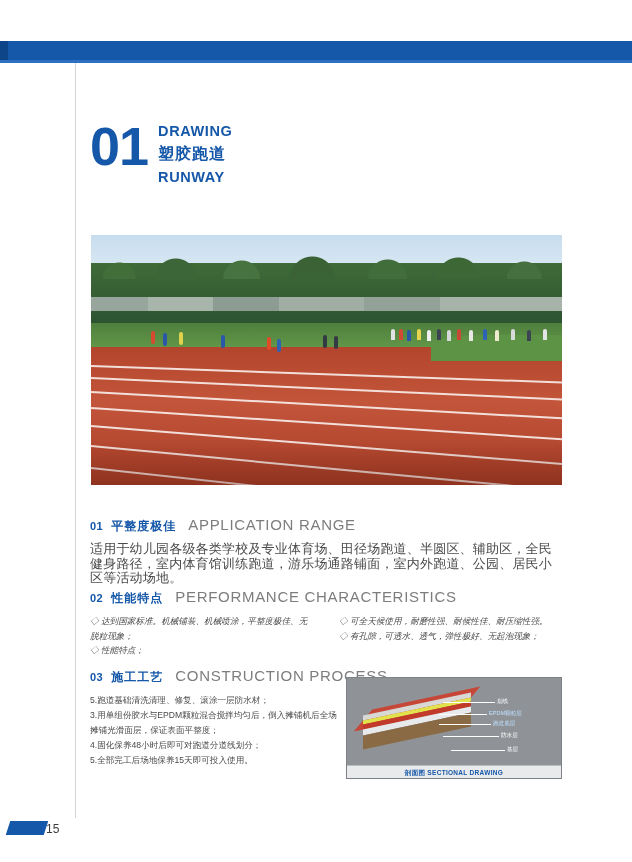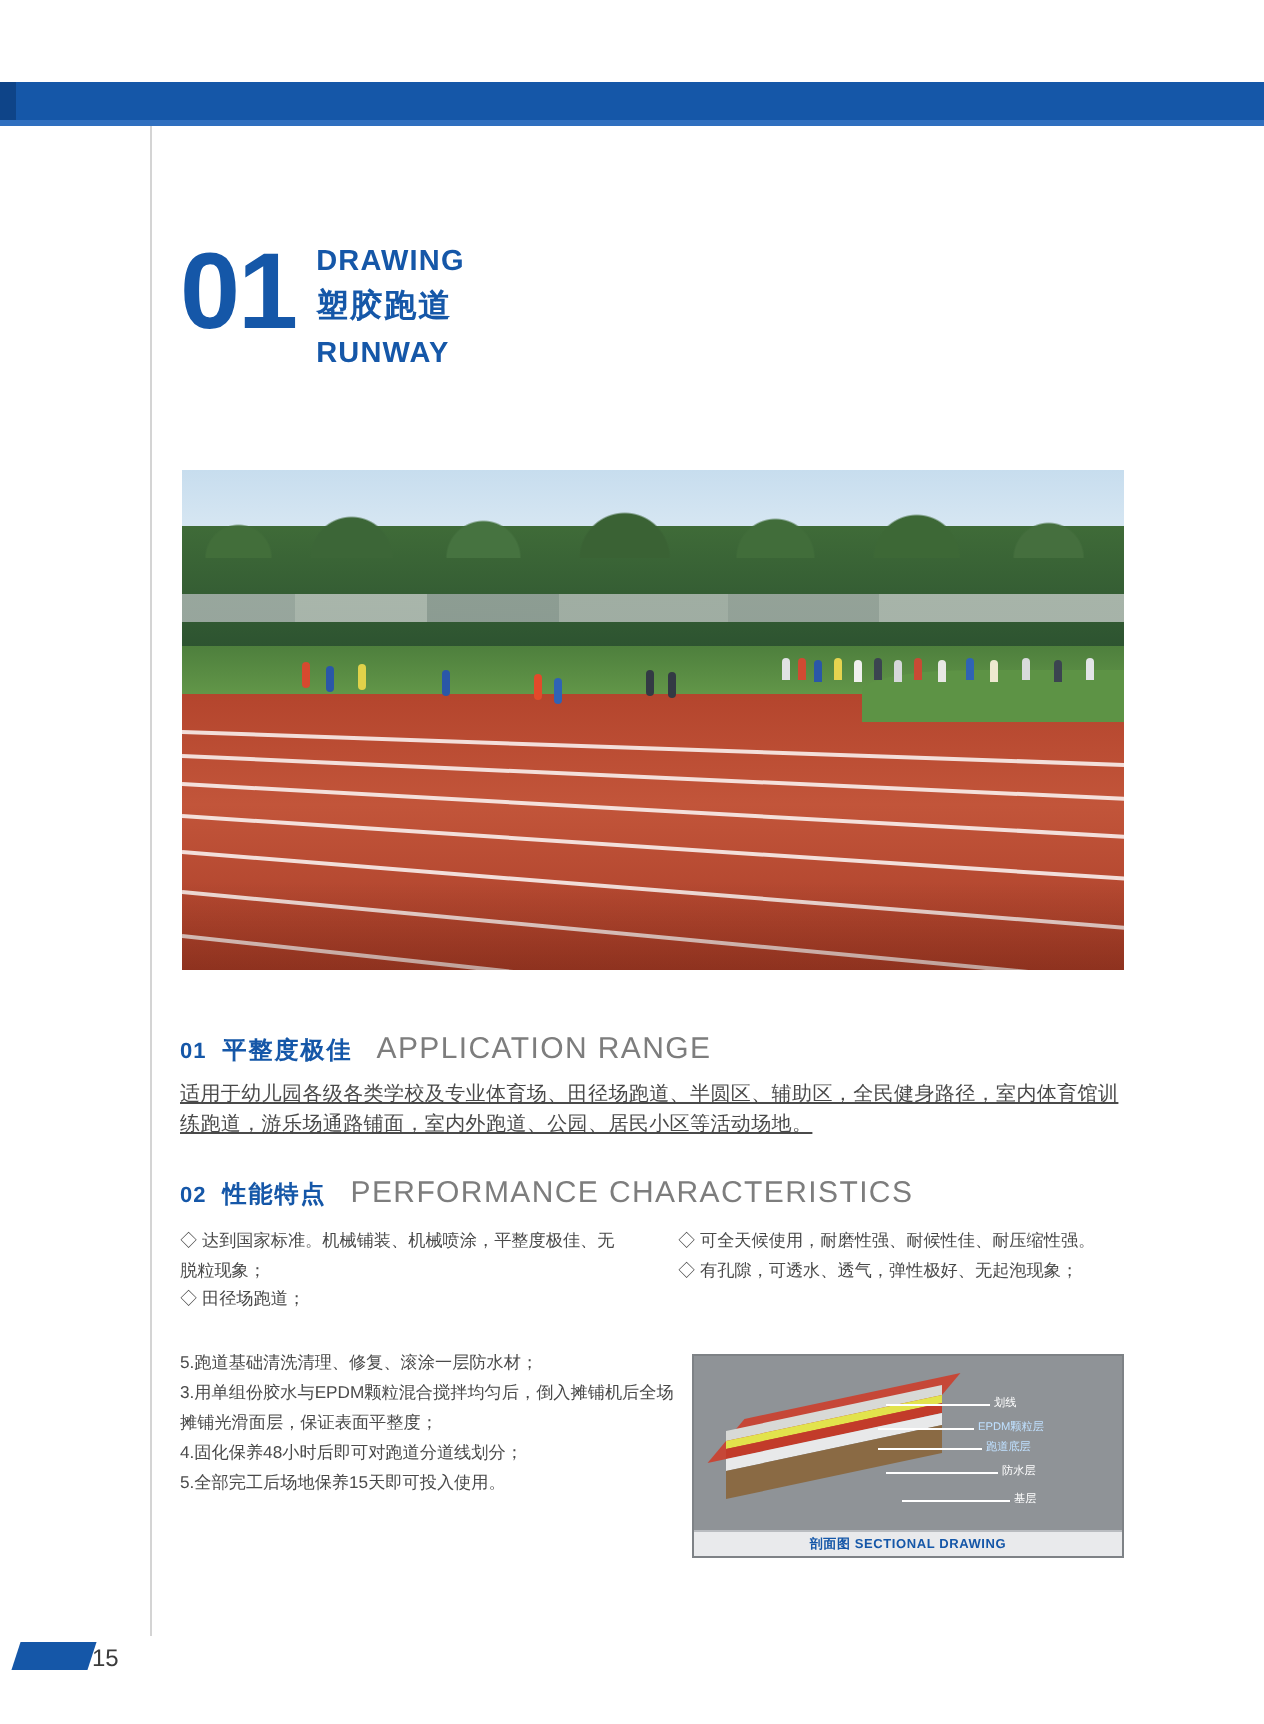--- a/index.html
+++ b/index.html
@@ -182,38 +182,38 @@
     letter-spacing: 1px;
   }
   .sec-en {
     font-size: 15px;
     color: #7d7d7d;
     letter-spacing: .7px;
     margin-left: 12px;
   }
   .sec-body {
     margin-top: 7px;
-    font-size: 10px;
+    font-size: 13px;
     color: #4a4a4a;
     line-height: 14.5px;
     letter-spacing: .2px;
-    text-decoration: underline;
   }
   .sec-body p { margin: 0; }
 
   .two-col {
     display: flex;
     gap: 24px;
     margin-top: 7px;
   }
   .two-col .col {
     font-size: 8.6px;
     color: #4a4a4a;
     line-height: 14.5px;
     width: 225px;
+    font-style: italic;
   }
   .two-col .col p { margin: 0; }
 
   .proc-wrap {
     display: flex;
     margin-top: 7px;
   }
   .proc-list {
     width: 248px;
     font-size: 8.6px;
@@ -365,30 +365,35 @@
 
 <div class="section" style="top:588px; width:480px;">
   <div class="sec-head">
     <span class="sec-num">02</span>
     <span class="sec-cn">性能特点</span>
     <span class="sec-en">PERFORMANCE CHARACTERISTICS</span>
   </div>
   <div class="two-col">
     <div class="col">
       <p>◇ 达到国家标准。机械铺装、机械喷涂，平整度极佳、无脱粒现象；</p>
-      <p>◇ 田径场跑道；</p>
+      <p>◇ 性能特点；</p>
     </div>
     <div class="col">
       <p>◇ 可全天候使用，耐磨性强、耐候性佳、耐压缩性强。</p>
       <p>◇ 有孔隙，可透水、透气，弹性极好、无起泡现象；</p>
     </div>
   </div>
 </div>
 
 <div class="section" style="top:667px; width:480px;">
+  <div class="sec-head">
+    <span class="sec-num">03</span>
+    <span class="sec-cn">施工工艺</span>
+    <span class="sec-en">CONSTRUCTION PROCESS</span>
+  </div>
   <div class="proc-wrap">
     <div class="proc-list">
       <p>5.跑道基础清洗清理、修复、滚涂一层防水材；</p>
       <p>3.用单组份胶水与EPDM颗粒混合搅拌均匀后，倒入摊铺机后全场摊铺光滑面层，保证表面平整度；</p>
       <p>4.固化保养48小时后即可对跑道分道线划分；</p>
       <p>5.全部完工后场地保养15天即可投入使用。</p>
     </div>
   </div>
 </div>
 

